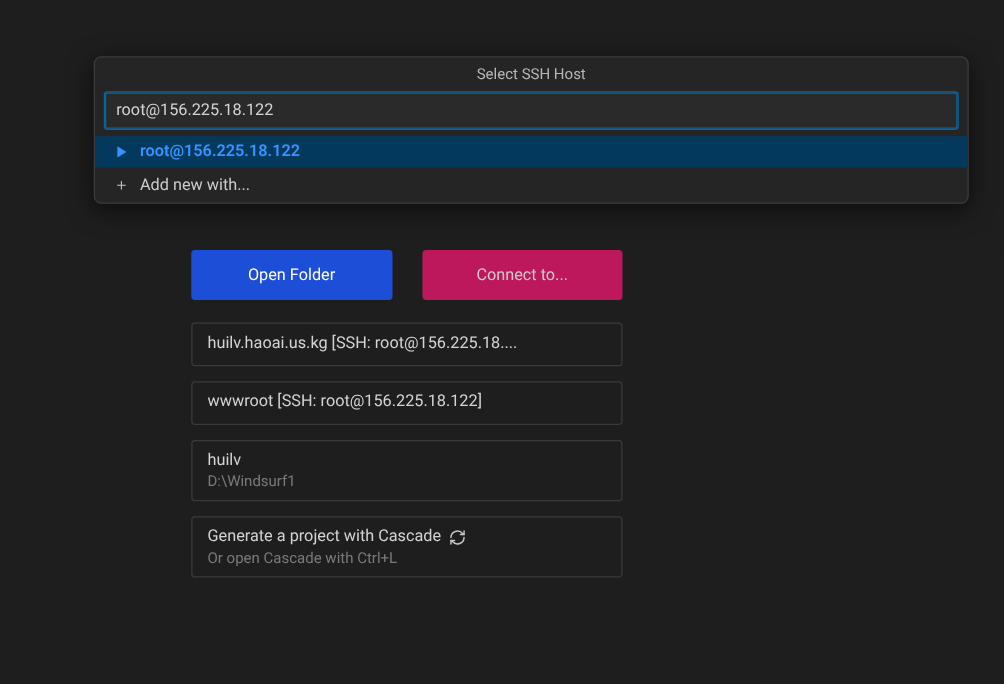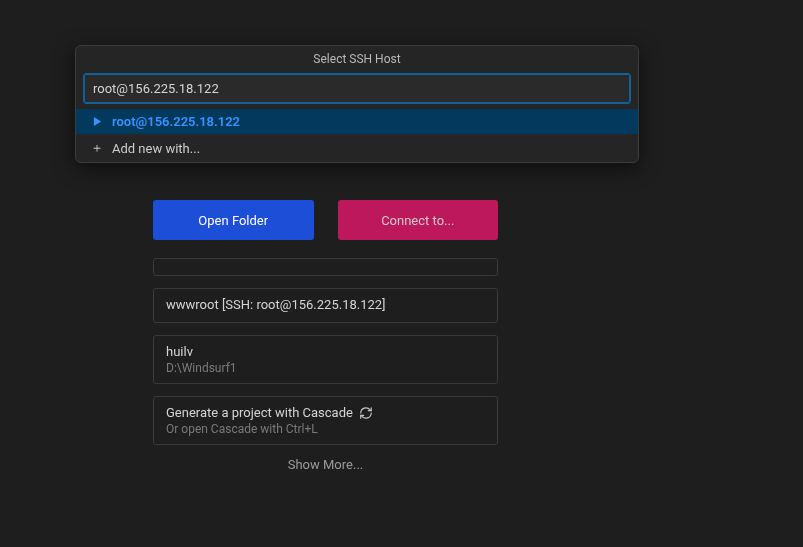--- a/index.html
+++ b/index.html
@@ -16,21 +16,21 @@
       position: relative;
       color: #ccc;
       font-size: 13px;
     }
 
     
     .palette {
       position: absolute;
       top: 45px;
       left: 75px;
-      width: 564px;
+      width: 700px;
       background: #252526;
       border: 1px solid #3c3c3c;
       border-radius: 6px;
       box-shadow: 0 5px 20px rgba(0,0,0,0.6);
       z-index: 10;
     }
     .palette-title {
       text-align: center;
       color: #b8b8b8;
       font-size: 12px;
@@ -153,20 +153,21 @@
     <div class="btn btn-primary">
       <span>Open Folder</span>
     </div>
     <div class="btn btn-secondary">
       <span>Connect to...</span>
     </div>
   </div>
 
   <ul class="recent-list">
     <li class="recent-item">
+      <div class="recent-title">huilv.haoai.us.kg [SSH: root@156.225.18....</div>
     </li>
     <li class="recent-item">
       <div class="recent-title">wwwroot [SSH: root@156.225.18.122]</div>
     </li>
     <li class="recent-item">
       <div class="recent-title">huilv</div>
       <div class="recent-sub">D:\Windsurf1</div>
     </li>
     <li class="recent-item">
       <div class="recent-title">
@@ -175,23 +176,20 @@
           <path d="M3 12a9 9 0 0 1 15.9-5.6L21 8"></path>
           <path d="M21 3v5h-5"></path>
           <path d="M21 12a9 9 0 0 1-15.9 5.6L3 16"></path>
           <path d="M3 21v-5h5"></path>
         </svg>
       </div>
       <div class="recent-sub">Or open Cascade with Ctrl+L</div>
     </li>
   </ul>
 
-  <div class="show-more">
-    <span>Show More...</span>
-  </div>
 </div>
 
 <div class="palette">
   <div class="palette-title">Select SSH Host</div>
   <div class="palette-input-wrap">
     <input type="text" class="palette-input" value="root@156.225.18.122" style="">
   </div>
   <ul class="palette-list">
     <li class="palette-item selected">
       <span class="item-icon">

